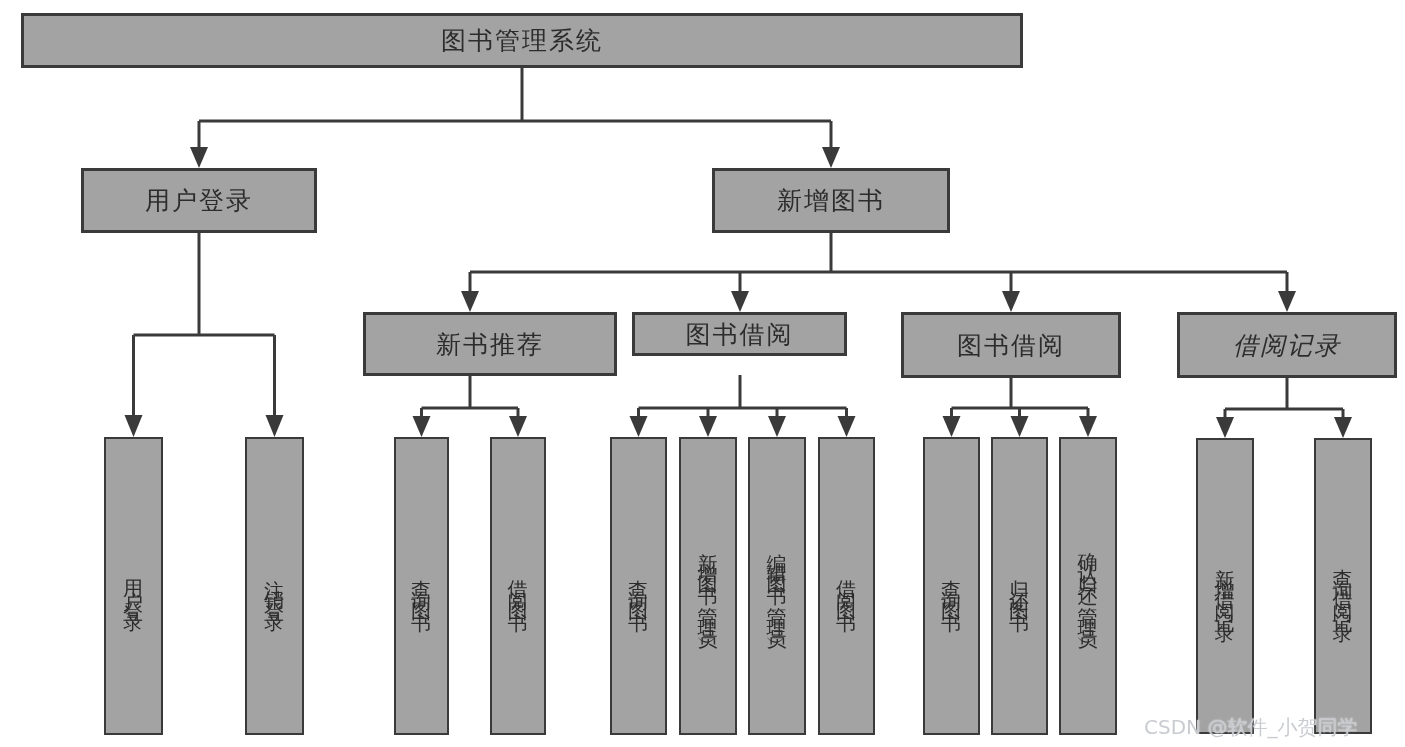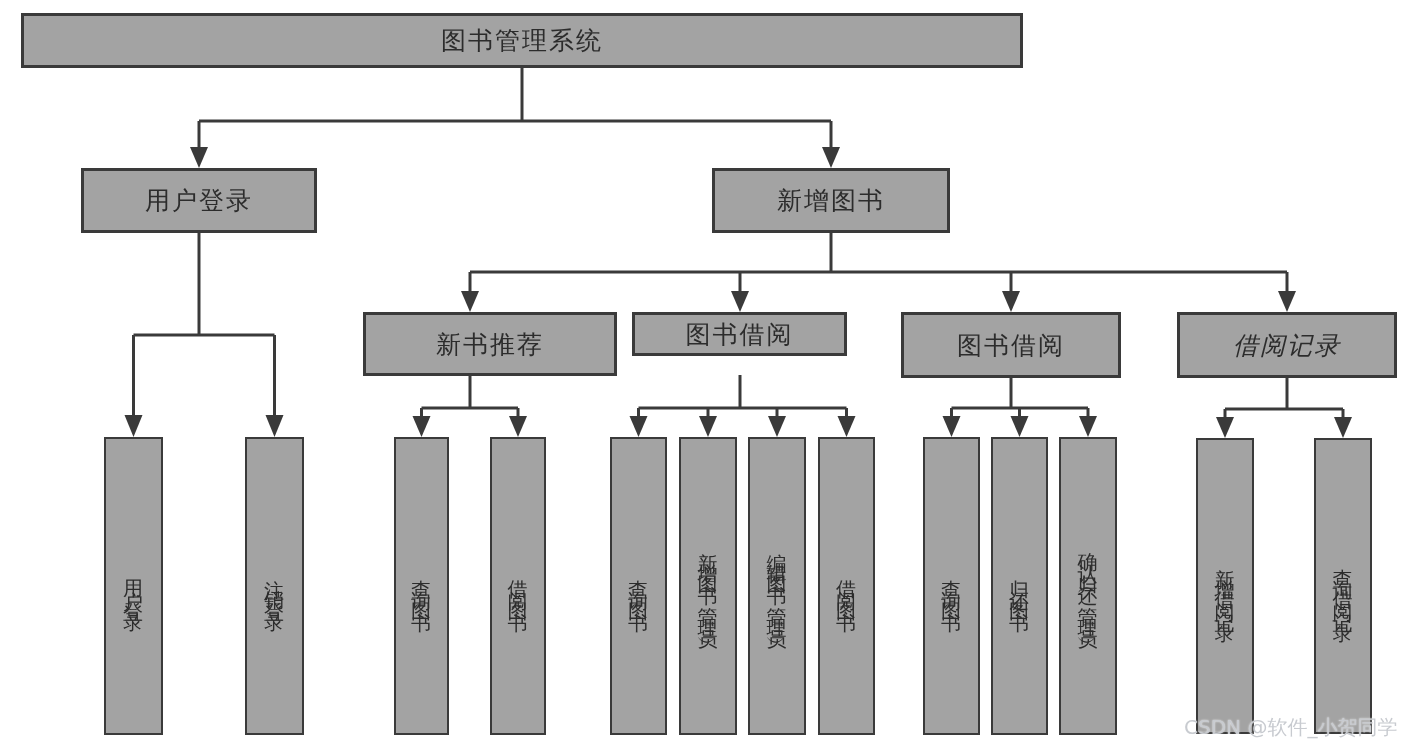--- a/index.html
+++ b/index.html
@@ -44,21 +44,21 @@
   .leaf .vlabel {
     writing-mode: vertical-rl;
     text-orientation: mixed;
     font-size: 20px;
     letter-spacing: 11px;
     line-height: 1;
     white-space: nowrap;
   }
   .watermark {
     position: absolute;
-    left: 1184px; top: 714px;
+    left: 1144px; top: 714px;
     z-index: 3;
     font-size: 20px;
     color: var(--watermark, #c9c9c9);
     text-shadow: 0 0 2px rgba(255,255,255,0.85);
     white-space: nowrap;
   }
 </style>
 </head>
 <body>
 

